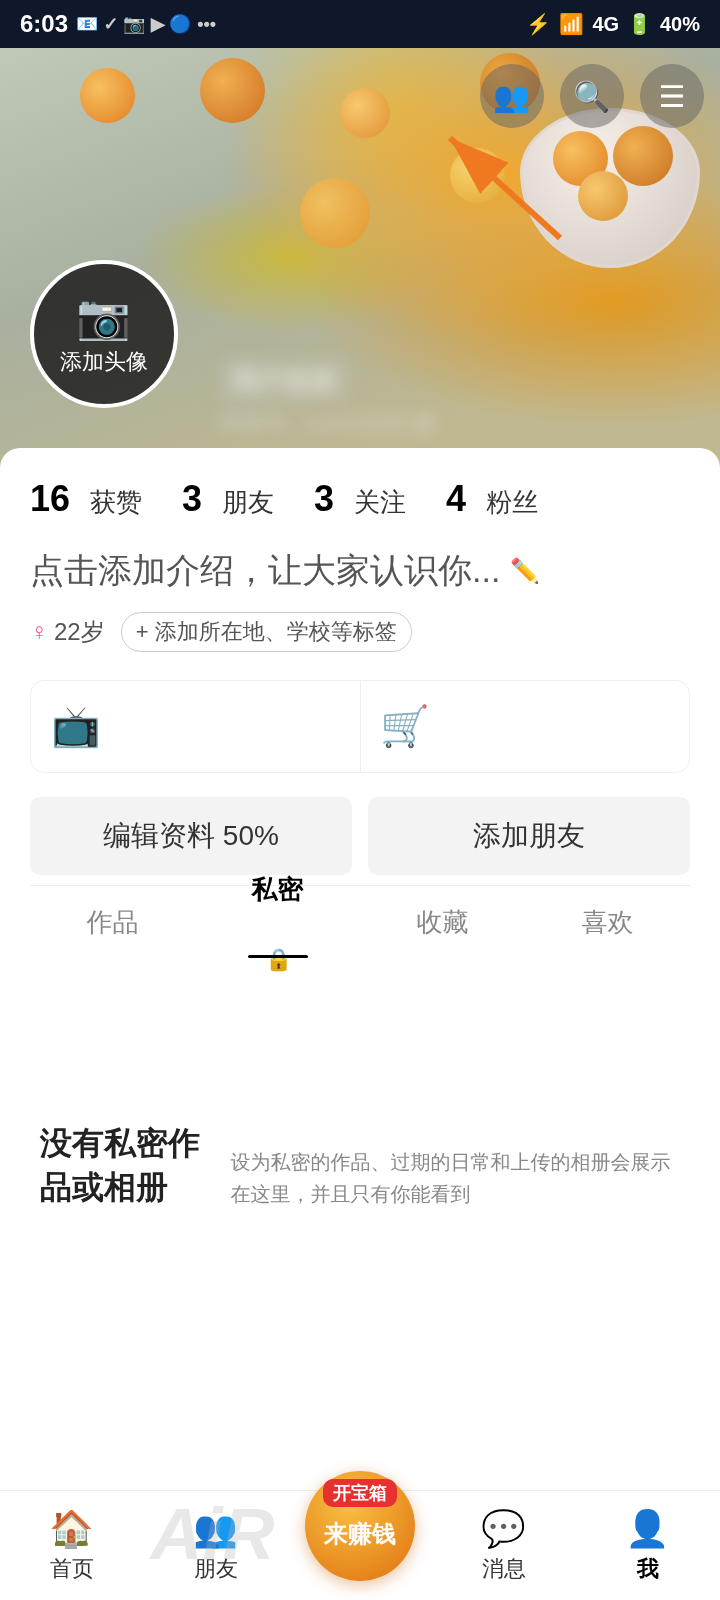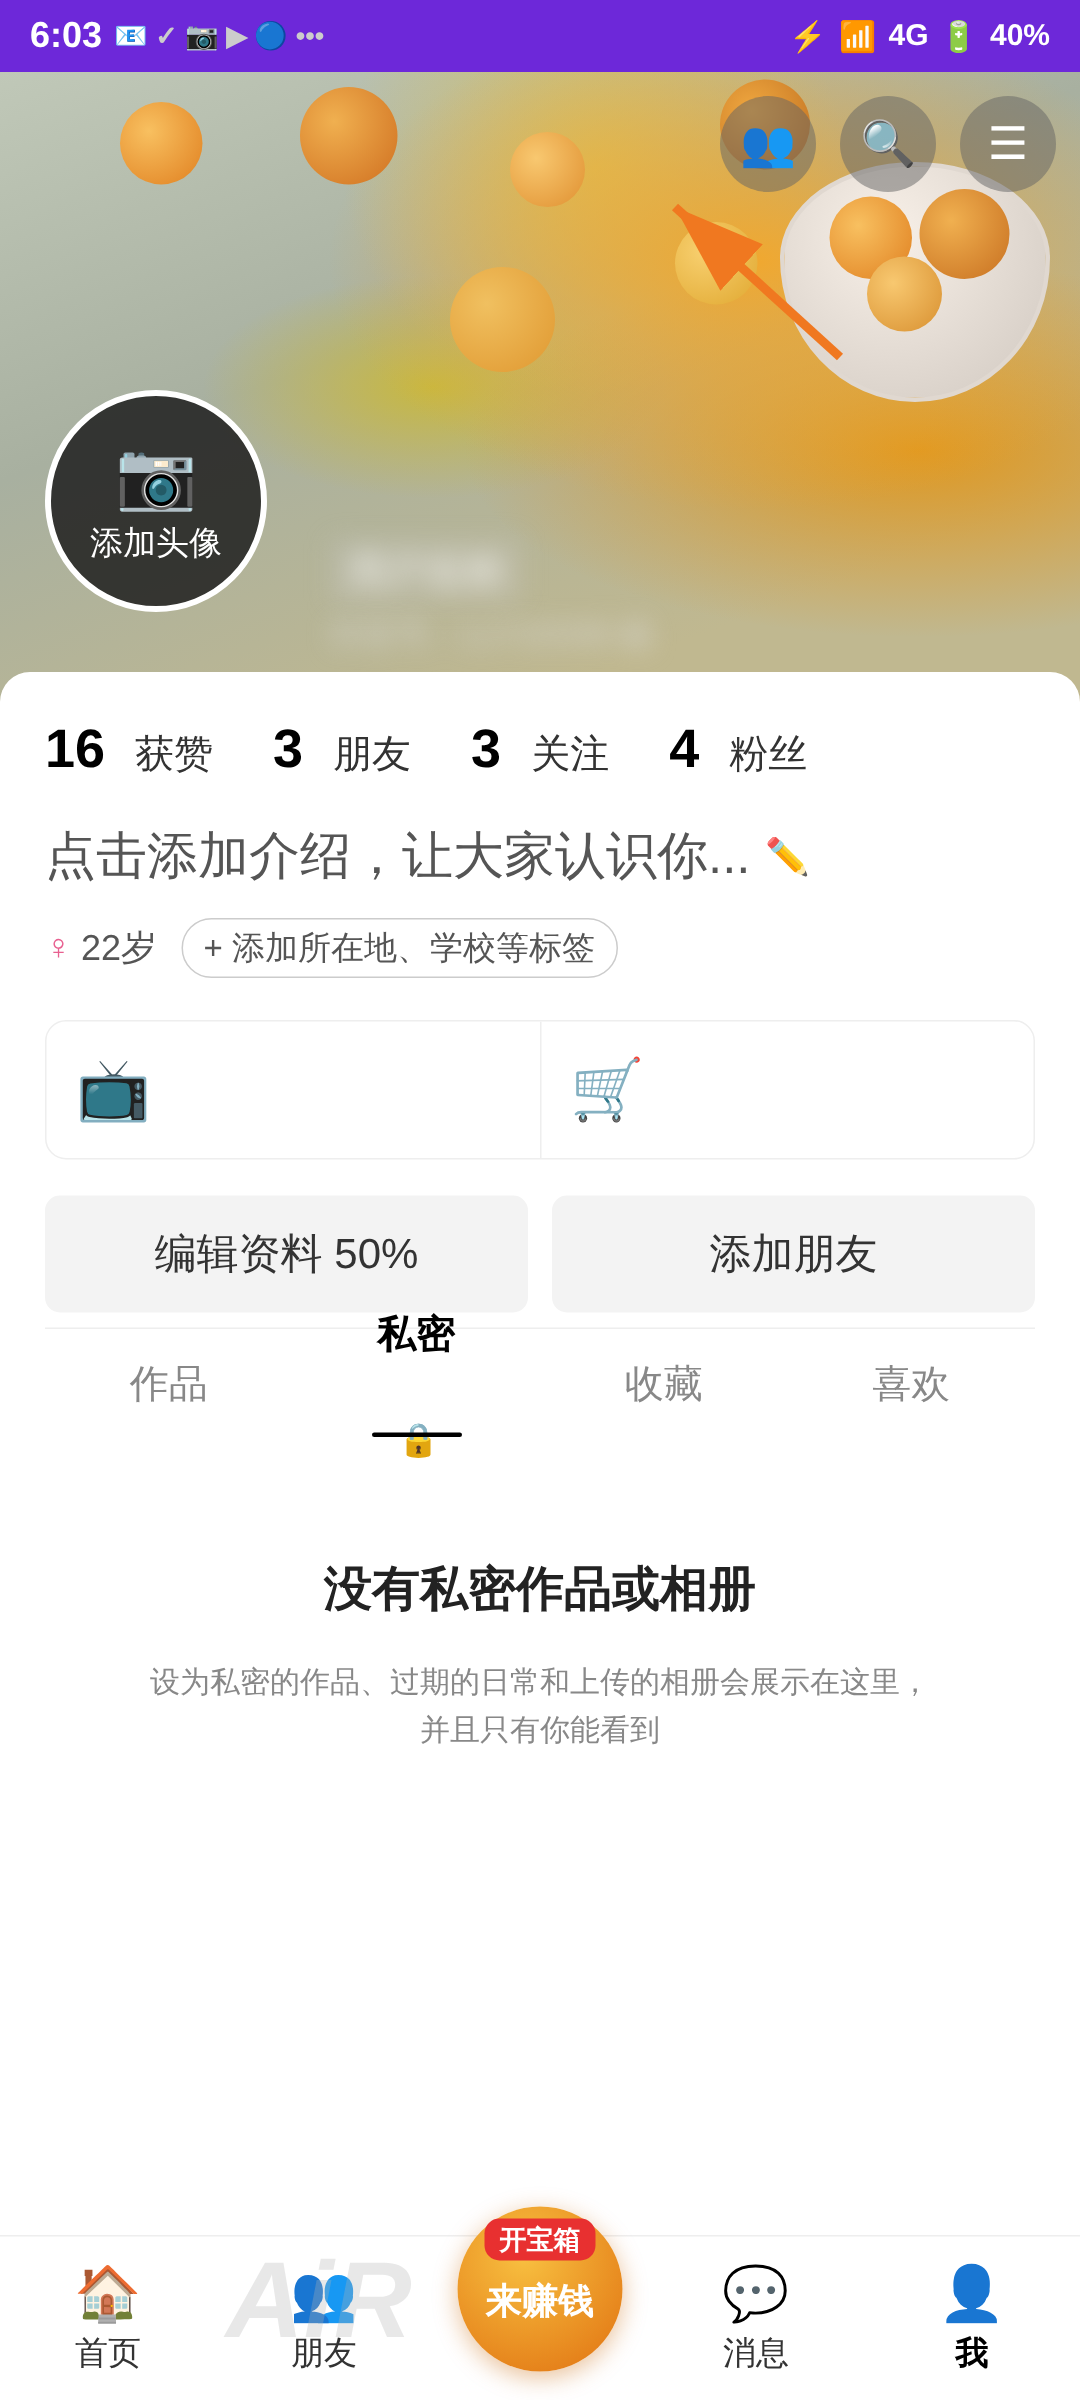--- a/index.html
+++ b/index.html
@@ -9,21 +9,21 @@
       min-height: 1600px;
       font-family: -apple-system, "PingFang SC", "Helvetica Neue", sans-serif;
       background: #f5f5f5;
       overflow-x: hidden;
     }
 
     
     .status-bar {
       width: 720px;
       height: 48px;
-      background: #6d28d9;
+      background: #0f172a;
       display: flex;
       align-items: center;
       justify-content: space-between;
       padding: 0 20px;
       color: #fff;
       font-size: 22px;
       font-weight: 600;
     }
     .status-left { display: flex; align-items: center; gap: 8px; }
     .status-right { display: flex; align-items: center; gap: 8px; font-size: 20px; }
@@ -266,22 +266,21 @@
       content: '';
       position: absolute; bottom: 0; left: 50%; transform: translateX(-50%);
       width: 60px; height: 3px; background: #000; border-radius: 2px;
     }
     .tab-lock { font-size: 22px; margin-left: 4px; }
 
     
     .empty-state {
       background: #fff;
       padding: 80px 40px 60px;
-      display: flex; flex-direction: column; align-items: center;
-      text-align: center;
+      display: flex; flex-direction: row; align-items: center;
       min-height: 420px;
     }
     .empty-title {
       font-size: 32px; font-weight: 600; color: #222;
       margin-bottom: 24px;
     }
     .empty-desc {
       font-size: 20px; color: #888; line-height: 1.6;
       max-width: 520px;
     }

